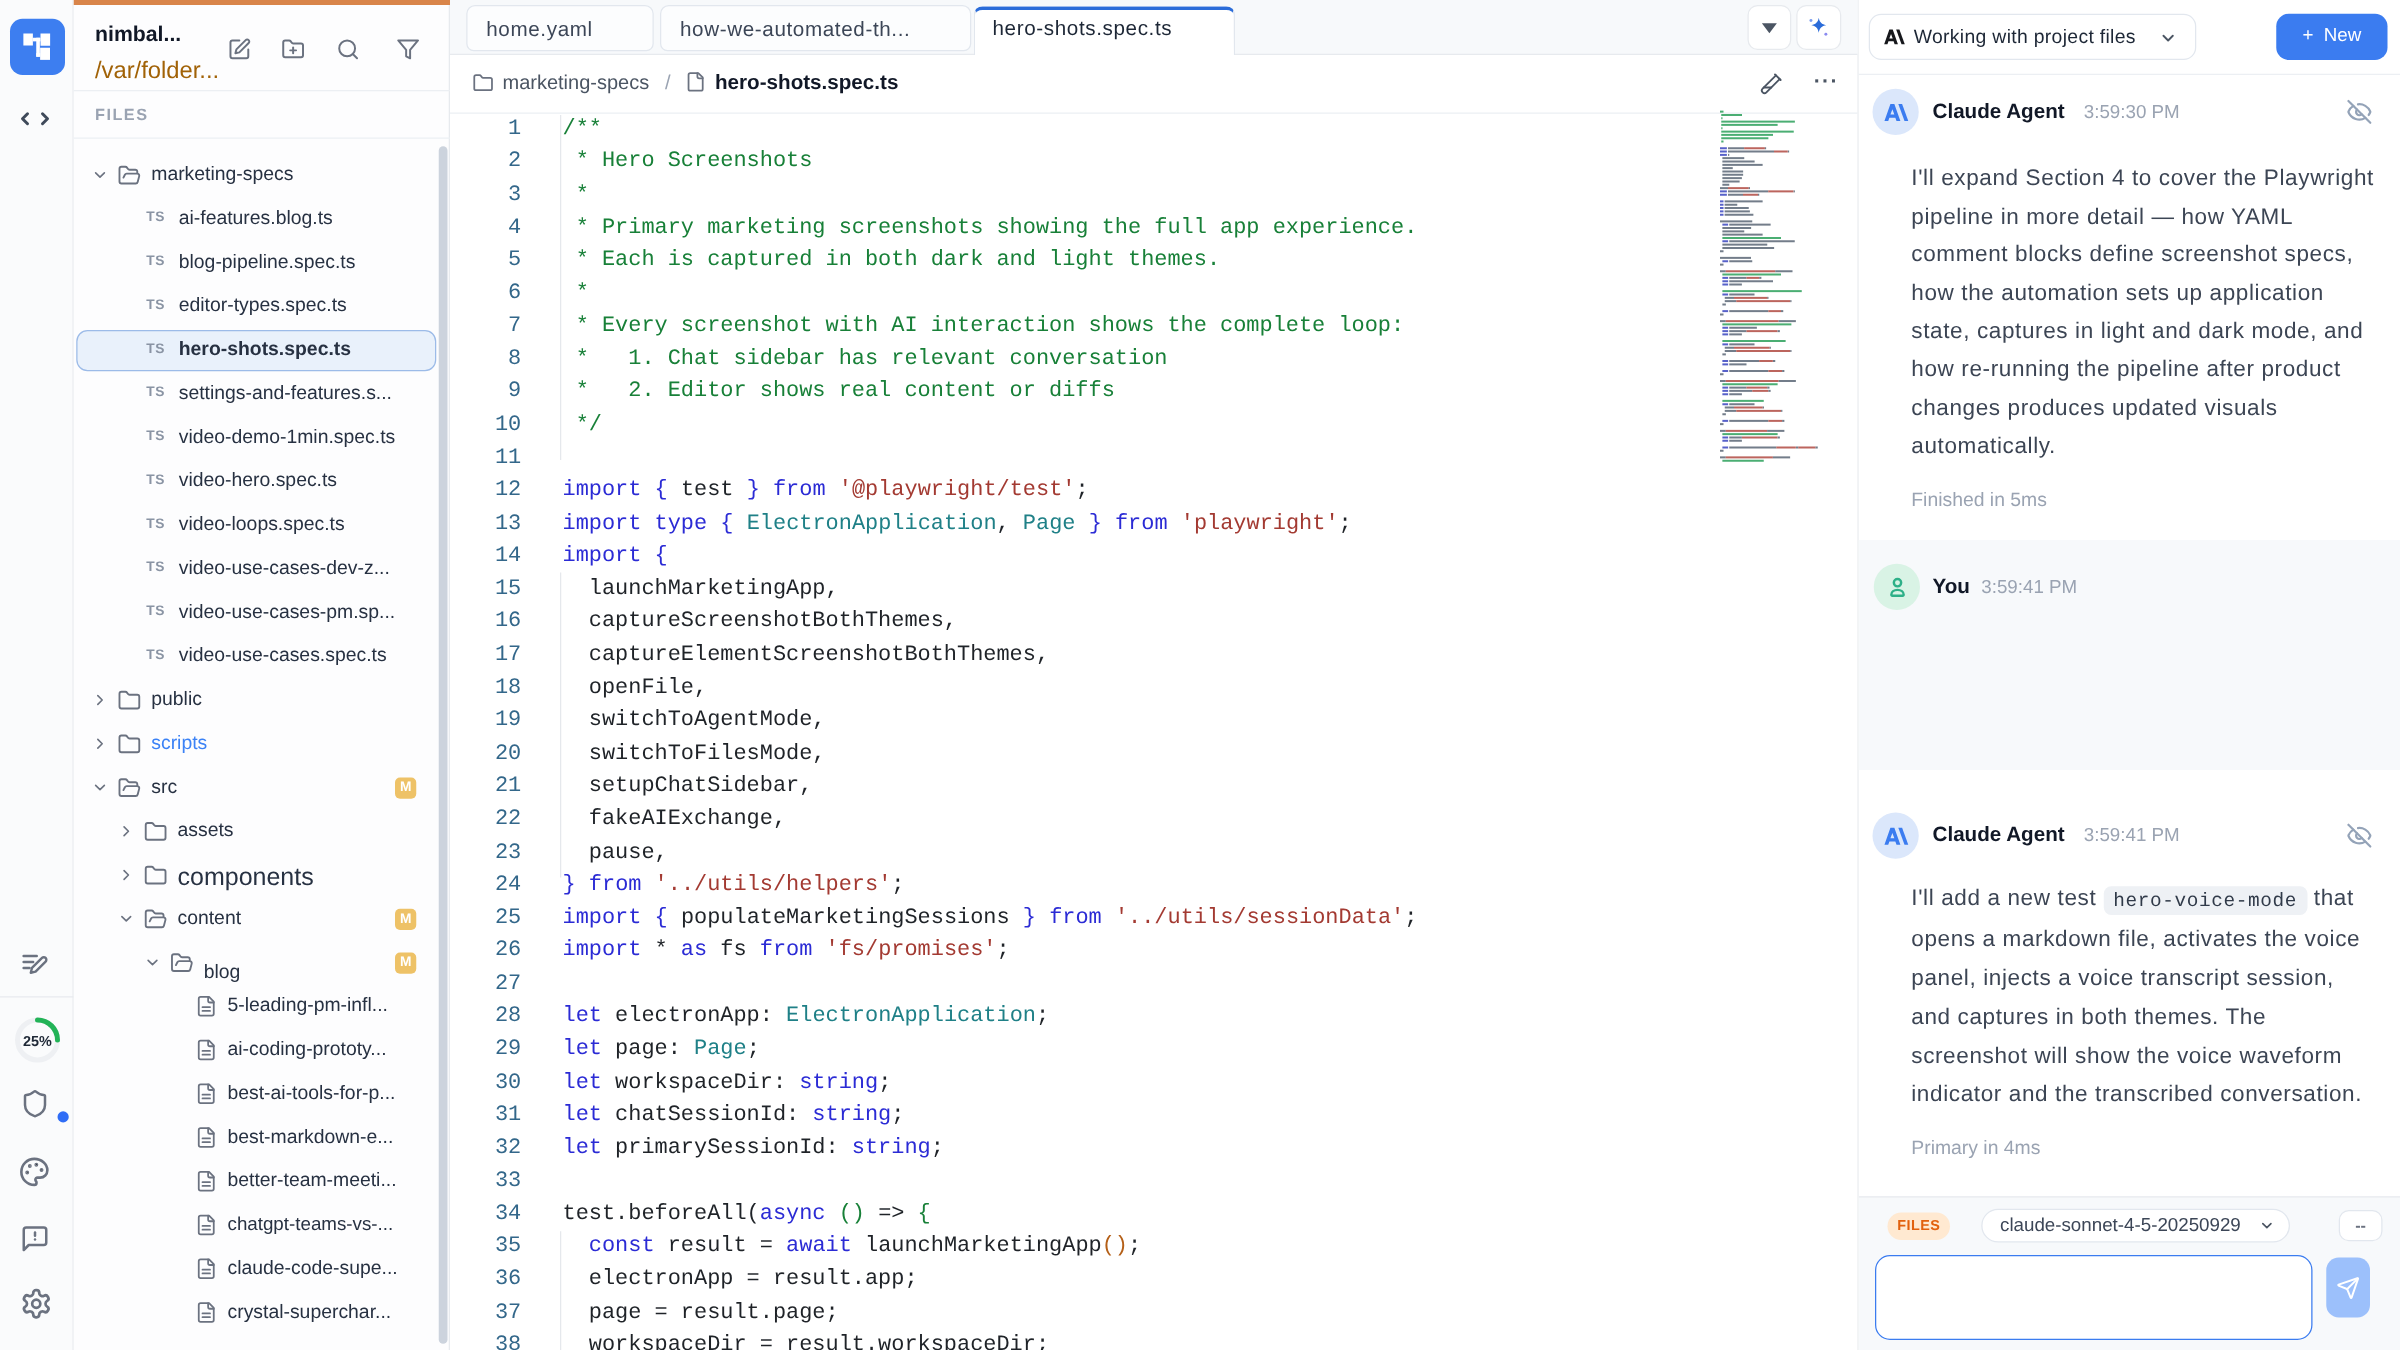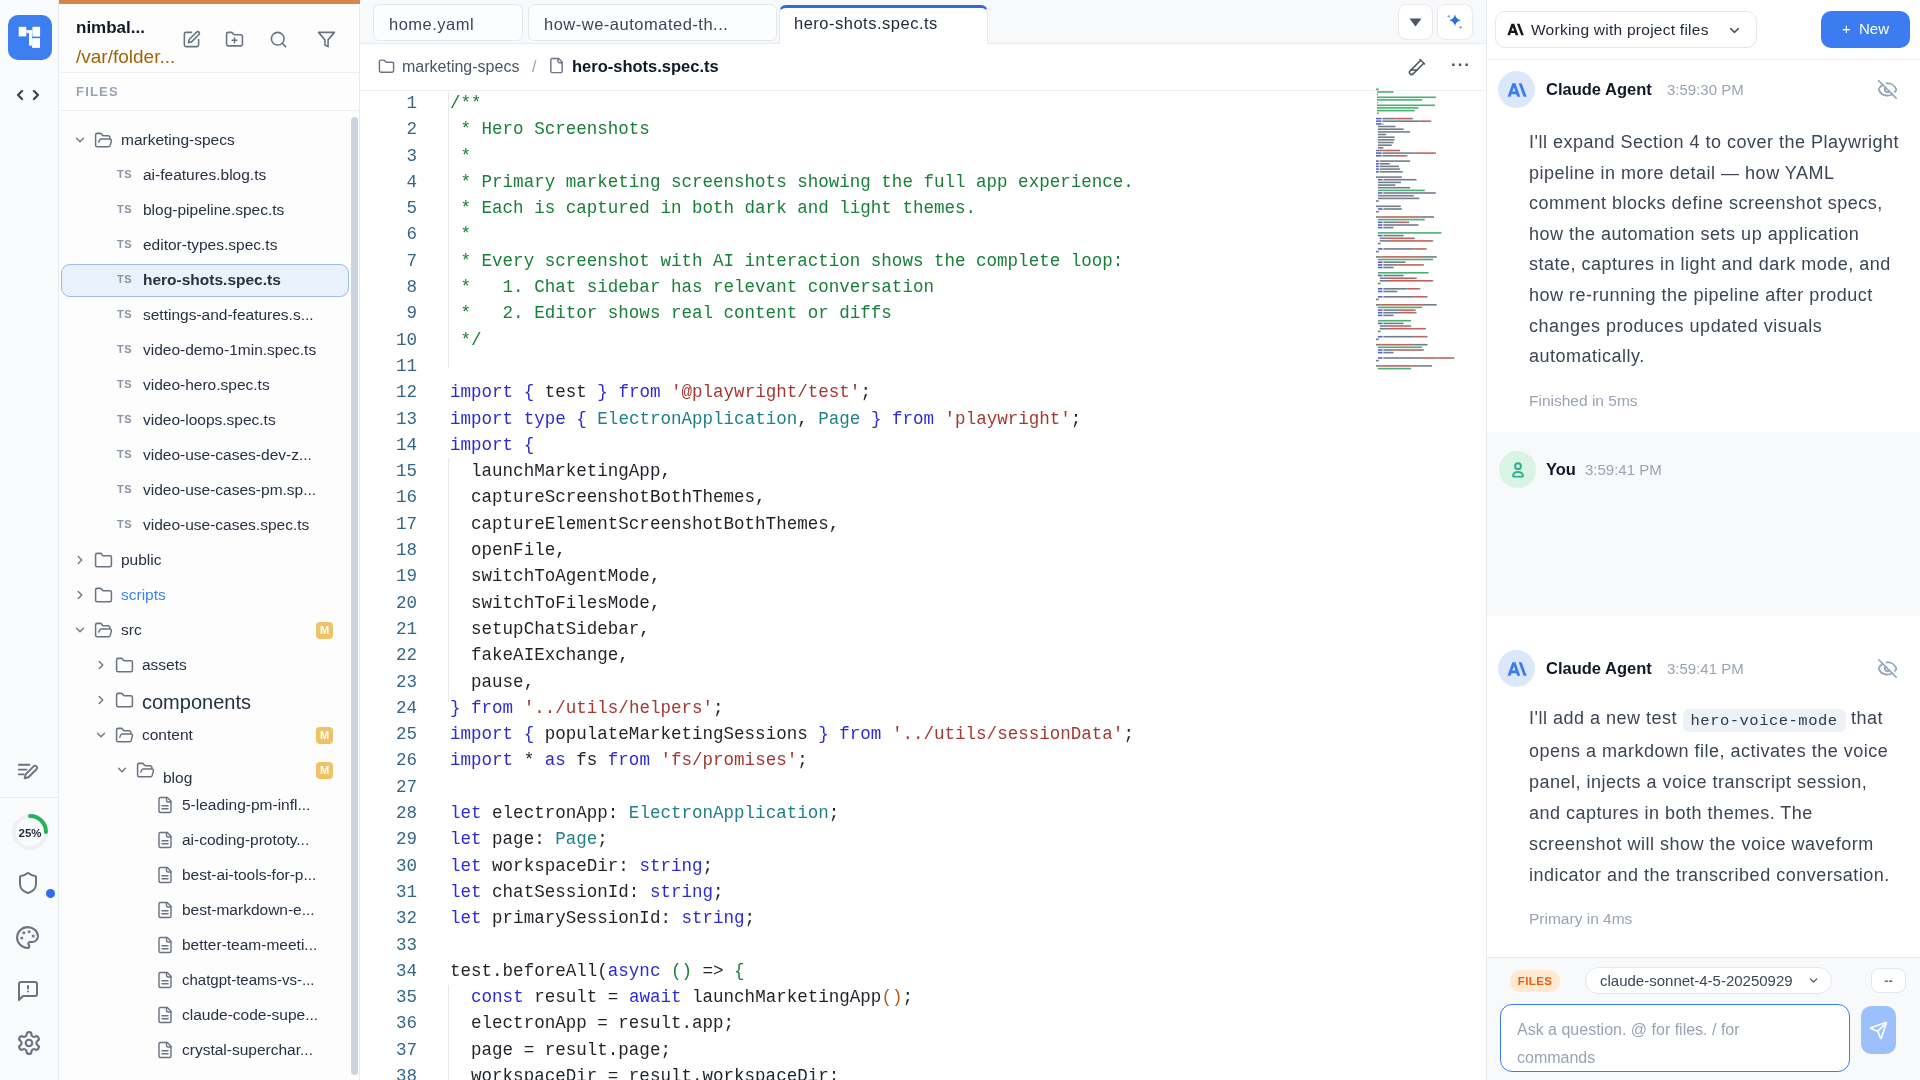--- a/index.html
+++ b/index.html
@@ -494,19 +494,18 @@
 <div class="abs" style="left:42px;top:910px;font-size:15.5px;color:#9aa3b2">Primary in 4ms</div>
 <div class="abs" style="left:0;top:957px;width:433px;height:123px;background:#f7f9fb;border-top:1px solid #e7eaee"></div>
 <div class="abs" style="left:23px;top:970px;width:50px;height:22px;background:#ffe9d1;border-radius:11px;color:#e2610e;font-size:11.5px;font-weight:700;letter-spacing:.4px;text-align:center;line-height:22px">FILES</div>
 <div class="abs" style="left:98px;top:967px;width:247px;height:27px;background:#fff;border:1px solid #e2e7ee;border-radius:14px"></div>
 <div class="abs" style="left:113px;top:972px;font-size:15px;color:#3c4657">claude-sonnet-4-5-20250929</div>
 <svg style="position:absolute;left:320px;top:974px" width="13" height="13" viewBox="0 0 24 24" fill="none" stroke="#4b5563" stroke-width="2.4" stroke-linecap="round" stroke-linejoin="round">
         <path d="m6 9 6 6 6-6"></path>
       </svg>
 <div class="abs" style="left:384px;top:968px;width:35px;height:25px;background:#fff;border:1px solid #e2e7ee;border-radius:8px;color:#6b7280;font-size:13px;font-weight:700;text-align:center;line-height:23px">--</div>
 <div class="abs" style="left:13px;top:1004px;width:350px;height:68px;background:#fff;border:1.5px solid #3b7cf0;border-radius:12px"></div>
-<div class="abs" style="left:30px;top:1016px;font-size:16px;line-height:28px;color:#9aa3b2">Ask a question. @ for files. / for<br>commands</div>
 <div class="abs" style="left:374px;top:1006px;width:35px;height:48px;background:#9cc0fb;border-radius:10px"></div>
 <svg style="position:absolute;left:382px;top:1021px" width="19" height="19" viewBox="0 0 24 24" fill="none" stroke="#ffffff" stroke-width="2" stroke-linecap="round" stroke-linejoin="round">
         <path d="M14.536 21.686a.5.5 0 0 0 .937-.024l6.5-19a.496.496 0 0 0-.635-.635l-19 6.5a.5.5 0 0 0-.024.937l7.93 3.18a2 2 0 0 1 1.112 1.11z"></path>
         <path d="m21.854 2.147-10.94 10.939"></path>
       </svg>
 </div>
 </div>
 </body></html>

